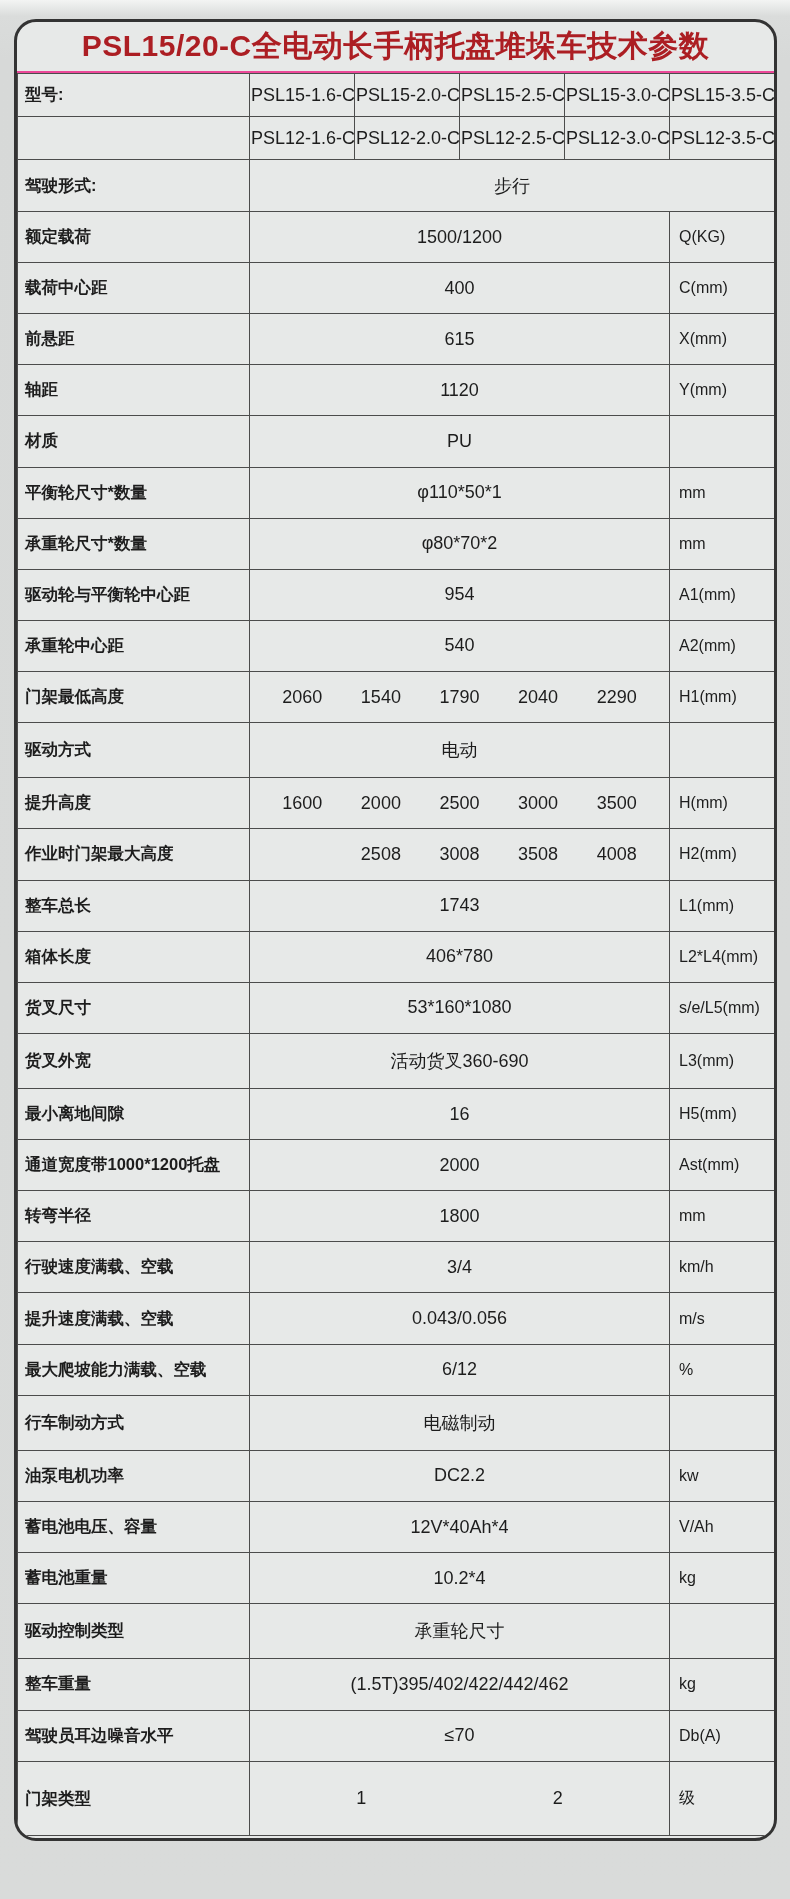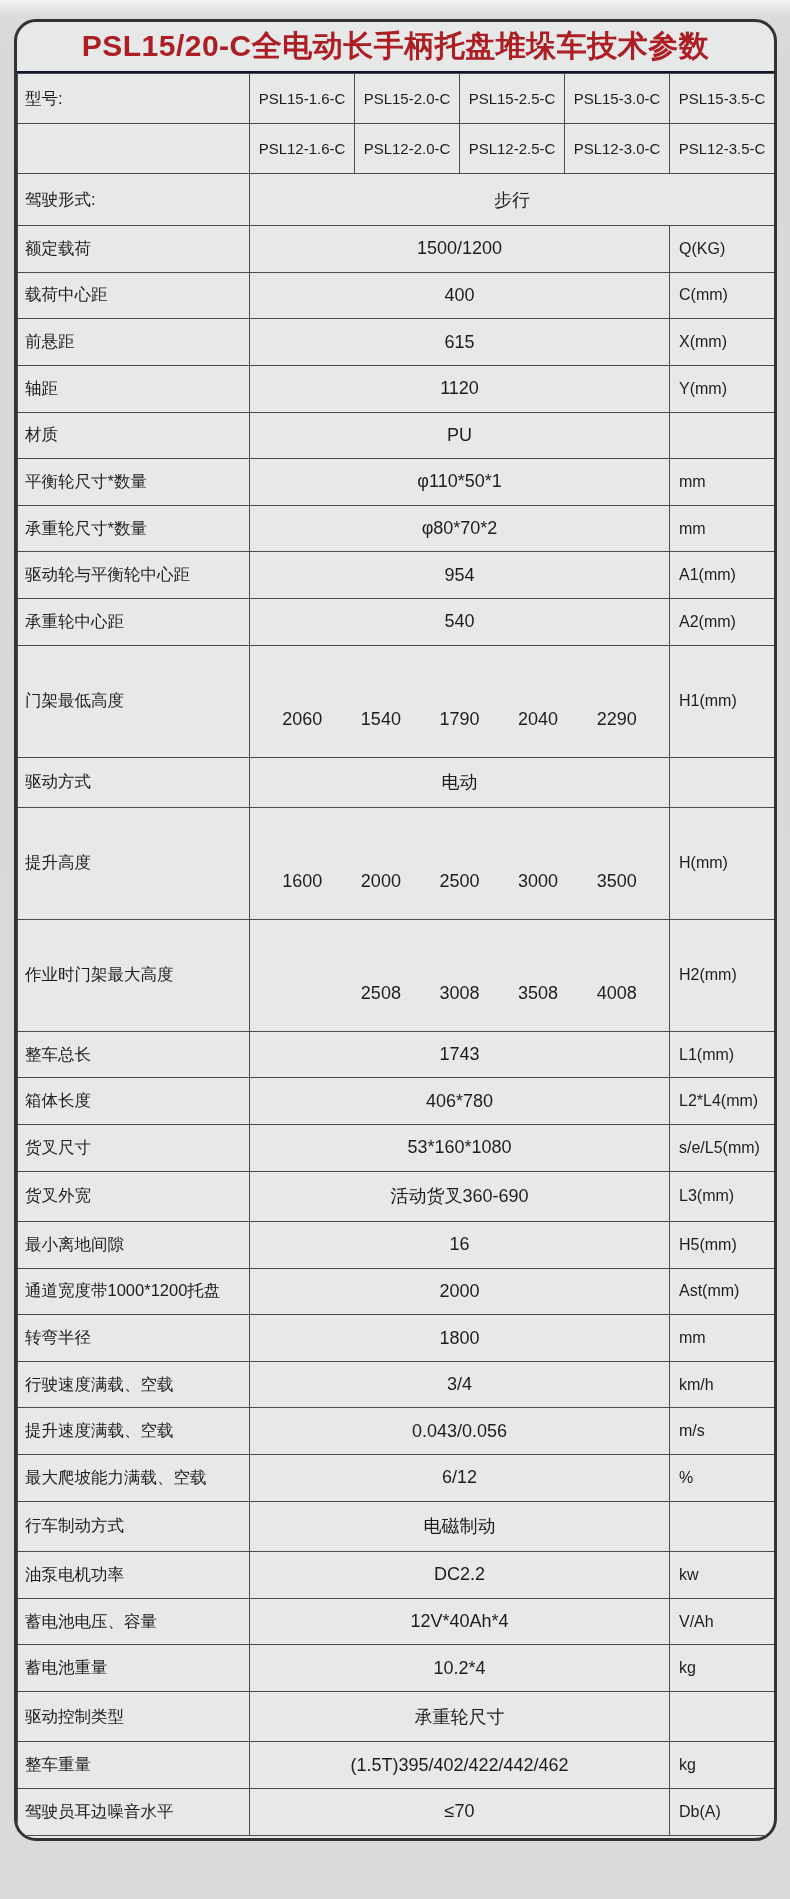--- a/index.html
+++ b/index.html
@@ -10,38 +10,38 @@
     color:#1d1d1d;
   }
   .sheet{
     position:absolute;left:14px;top:19px;width:763px;height:1822px;
     background:#e7e9e8;border:3px solid #333;border-radius:22px;
     overflow:hidden;box-sizing:border-box;
   }
   .title{
     height:49px;display:flex;align-items:center;justify-content:center;
     font-size:30px;font-weight:bold;letter-spacing:.5px;
-    border-bottom:2px solid #0f172a;
+    border-bottom:2px solid #ec4899;
   }
   table{
     width:100%;height:1763px;border-collapse:collapse;table-layout:fixed;
   }
   td{
     border:1.5px solid #4c4c4c;vertical-align:middle;
     overflow:hidden;white-space:nowrap;
   }
   tr.hdr{height:43px;}
-  td.mdl{text-align:center;font-size:15px;padding:16px 1px;}
-  td.lbl{font-weight:normal;font-size:16.5px;padding-left:7px;text-align:left;}
+  td.mdl{text-align:center;font-size:18px;padding:8px 1px;}
+  td.lbl{font-weight:bold;font-size:16.5px;padding-left:7px;text-align:left;}
   td.val{text-align:center;font-size:18px;}
   td.unit{font-size:16px;padding-left:9px;text-align:left;}
   tr.drive{height:52px;}
   tr.tall{height:74px;}
   .spread{display:flex;padding:0 12px;}
-  .spread span{flex:1;text-align:center;font-size:18px;margin-top:36px;}
+  .spread span{flex:1;text-align:center;font-size:18px;}
 </style>
 </head>
 <body>
 
 <div class="sheet">
   <div class="title" style="color:#ac1e23;">PSL15/20-C全电动长手柄托盘堆垛车技术参数</div>
   <table>
     <colgroup>
       <col style="width:232px">
         <col style="width:105px">
@@ -239,15 +239,25 @@
       <tr>
         <td class="lbl">整车重量</td>
         <td class="val" colspan="4">(1.5T)395/402/422/442/462</td>
         <td class="unit">kg</td>
       </tr>
       <tr>
         <td class="lbl">驾驶员耳边噪音水平</td>
         <td class="val" colspan="4">≤70</td>
         <td class="unit">Db(A)</td>
       </tr>
+      <tr class="tall">
+        <td class="lbl">门架类型</td>
+        <td class="val" colspan="4">
+          <div class="spread">
+            <span>1</span>
+            <span>2</span>
+          </div>
+        </td>
+        <td class="unit">级</td>
+      </tr>
     </tbody>
   </table>
 </div>
 
 </body></html>

